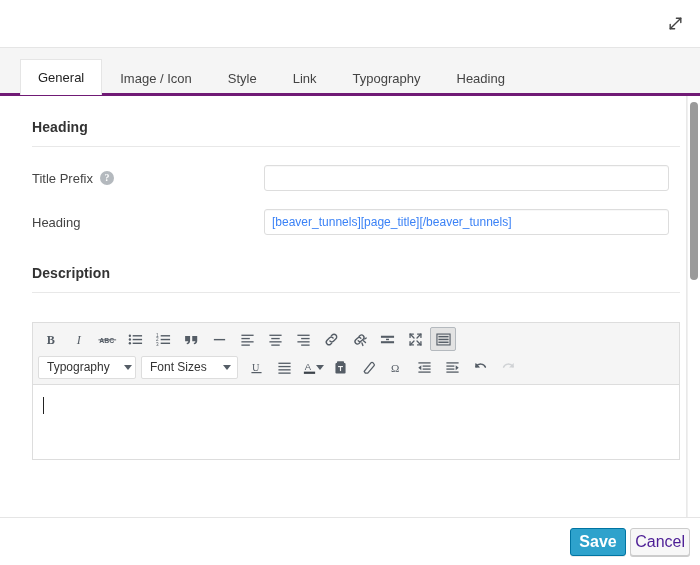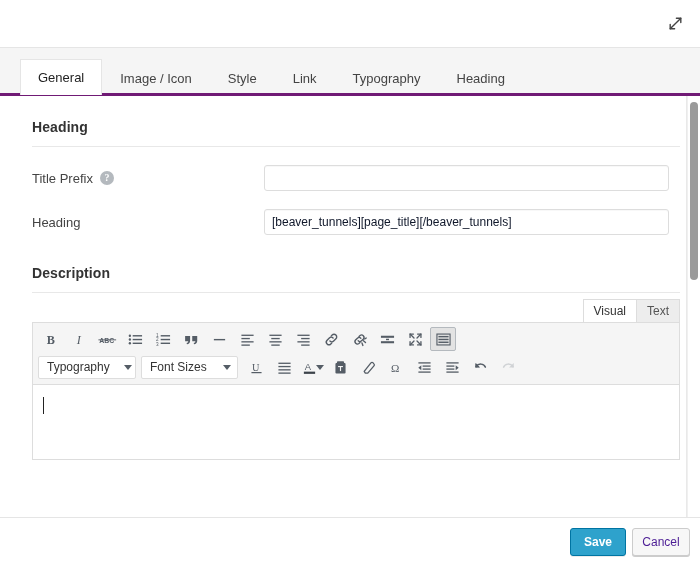--- a/index.html
+++ b/index.html
@@ -120,21 +120,21 @@
     font-family: "Liberation Serif", serif;
   }
   .ftext {
     flex: 1 1 auto;
     height: 26px;
     border: 1px solid #ddd;
     border-radius: 3px;
     background: #fff;
     padding: 0 7px;
     font-size: 12px;
-    color: #0f172a;
+    color: #3b82f6;
     font-family: "Liberation Sans", sans-serif;
     outline: none;
     box-shadow: 0 1px 1px rgba(0,0,0,.03) inset;
     max-width: 405px;
   }
   .ftext::placeholder { color: #bbb; }
 
   
   .editor-block { padding: 0 20px; margin-top: 29px; position: relative; }
 
@@ -233,21 +233,21 @@
   .lb-footer {
     position: absolute; left: 0; bottom: 0;
     width: 700px; height: 48px;
     background: #fff;
     border-top: 1px solid #e5e5e5;
   }
   .btn {
     position: absolute; top: 10px;
     height: 28px;
     border-radius: 3px;
-    font-size: 12px;
+    font-size: 16px;
     display: inline-flex; align-items: center; justify-content: center;
     cursor: pointer;
     border: 1px solid;
     padding: 0 4px;
     font-family: "Liberation Sans", sans-serif;
   }
   .btn-save {
     right: 74px;
     background: #2ea2cc;
     border-color: #0074a2;
@@ -329,24 +329,20 @@
           <span>Heading</span>
         </div>
         <input class="ftext" type="text" value="[beaver_tunnels][page_title][/beaver_tunnels]" style="">
       </div>
 
       <div class="sec-title" style="padding-top:30px;">Description</div>
       <div class="sec-rule"></div>
 
       <div class="editor-block">
 
-        <div class="ed-tabs">
-          <div class="ed-tab is-active">Visual</div>
-          <div class="ed-tab">Text</div>
-        </div>
 
         <div class="ed-wrap">
 
           <div class="ed-toolbar">
 
             <div class="ed-row">
 
               <div class="tbtn">
                 <svg width="15" height="15" viewBox="0 0 16 16">
                     <text x="3" y="12.5" font-family="Liberation Serif, serif" font-size="13" font-weight="bold" fill="#555d66">B</text>

